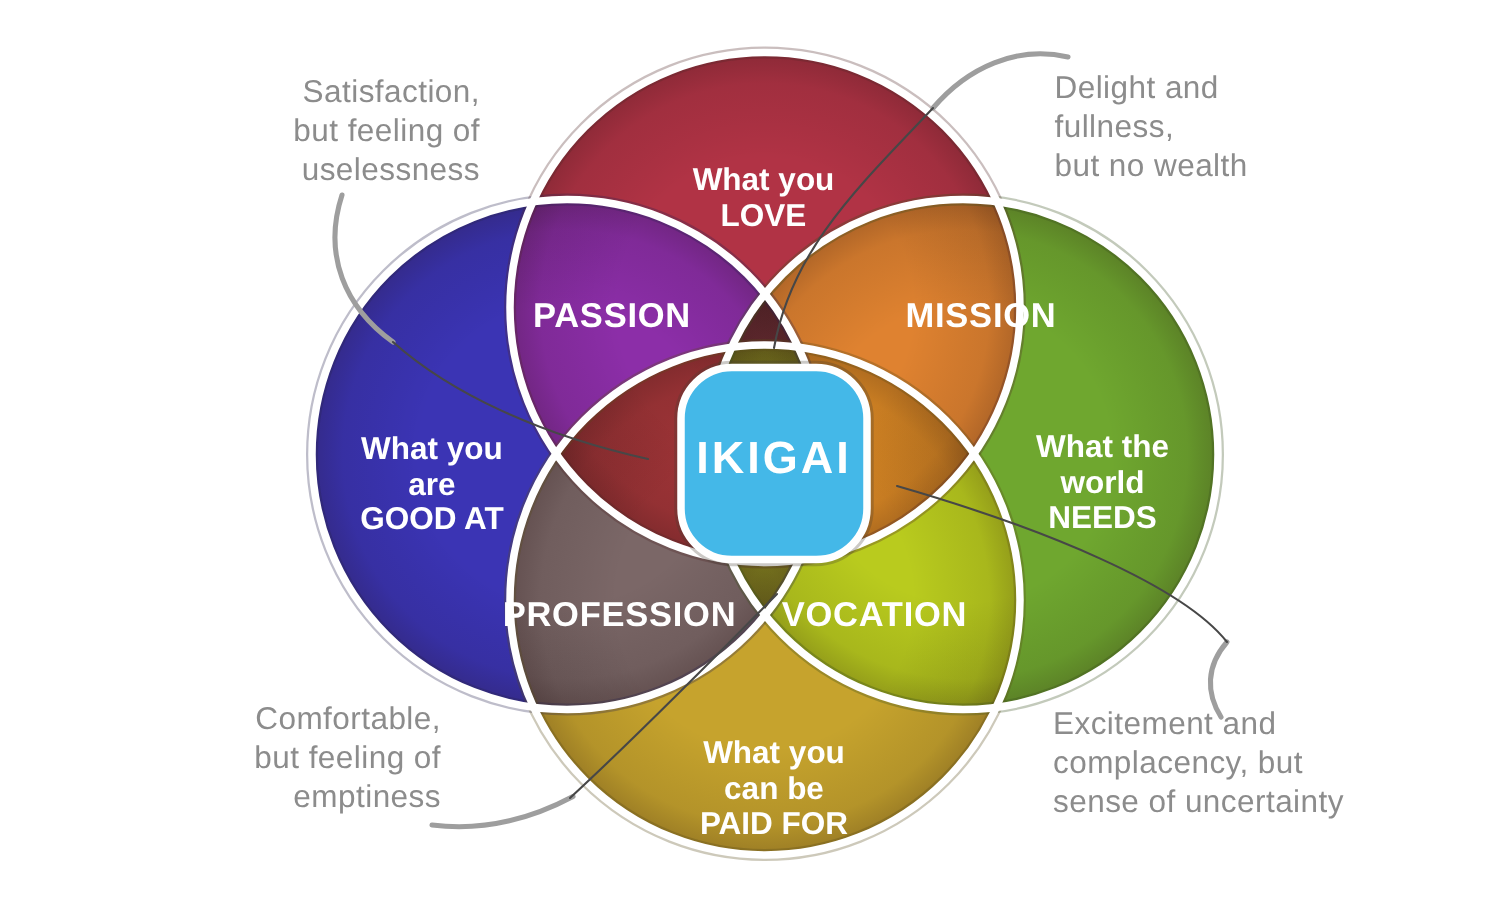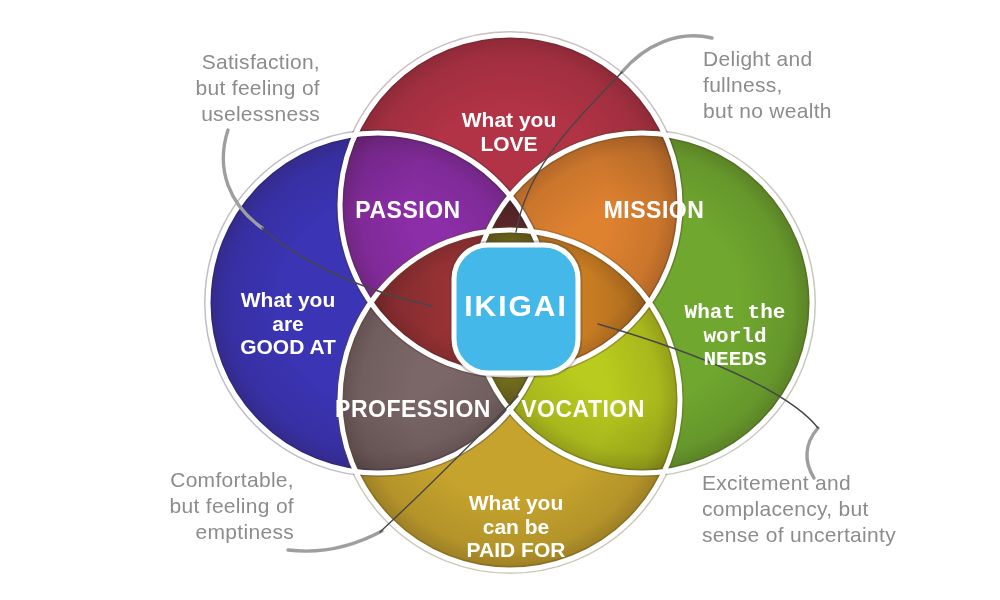--- a/index.html
+++ b/index.html
@@ -111,21 +111,21 @@
         <path d="M818,428 C788,390 695,352 598,324" stroke="#474747" stroke-width="1.4"></path>
       </g>
     </g>
   </svg>
 
   <div class="lbl circle-lbl" style="left:509px;top:116px;">What you
 LOVE</div>
   <div class="lbl circle-lbl" style="left:288px;top:307px;">What you
 are
 GOOD AT</div>
-  <div class="lbl circle-lbl" style="left:735px;top:320px;font-family:Liberation Mono, monospace;">What the
+  <div class="lbl circle-lbl" style="left:735px;top:306px;">What the
 world
 NEEDS</div>
   <div class="lbl circle-lbl" style="left:516px;top:510px;">What you
 can be
 PAID FOR</div>
 
   <div class="lbl overlap-lbl" style="left:408px;top:211px;">PASSION</div>
   <div class="lbl overlap-lbl" style="left:618px;top:211px;margin-left:36px;">MISSION</div>
   <div class="lbl overlap-lbl" style="left:413px;top:410px;">PROFESSION</div>
   <div class="lbl overlap-lbl" style="left:583px;top:410px;">VOCATION</div>

